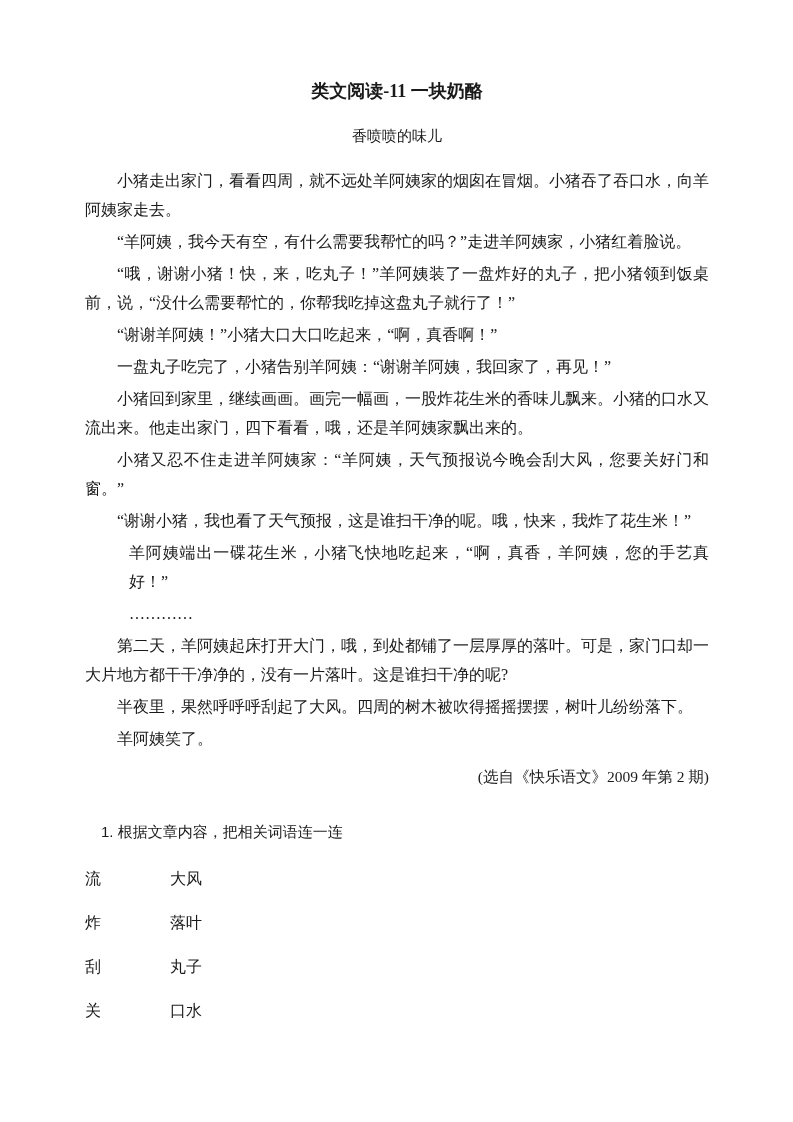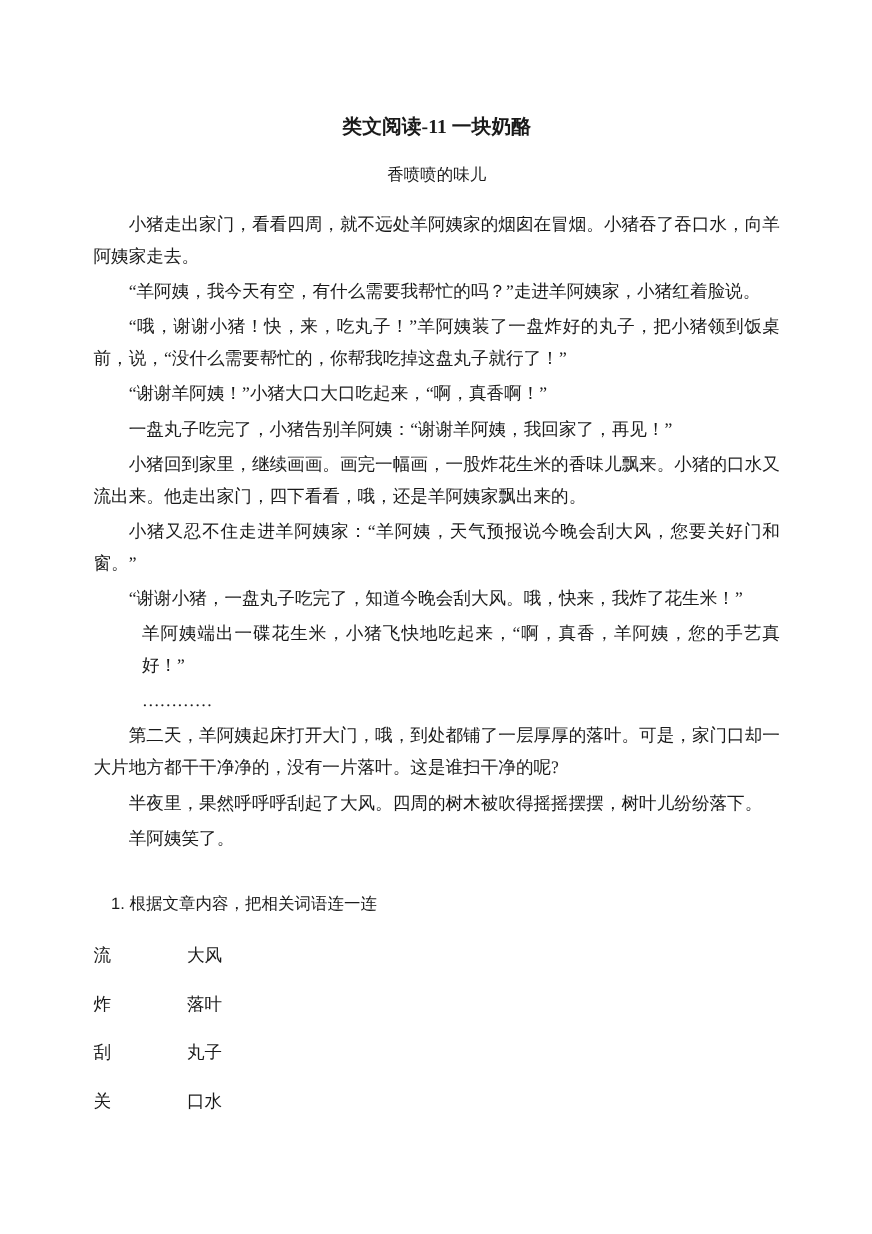--- a/index.html
+++ b/index.html
@@ -11,21 +11,21 @@
     width: 793px;
     height: 1122px;
     font-family: "Liberation Serif", "DejaVu Serif", serif;
     color: #1a1a1a;
     overflow: hidden;
   }
   .page {
     box-sizing: border-box;
     width: 793px;
     height: 1122px;
-    padding: 104px 84px 40px 85px;
+    padding: 80px 84px 40px 85px;
     background: #ffffff;
   }
   .doc-title {
     text-align: center;
     font-weight: bold;
     font-size: 18px;
     line-height: 22px;
     margin: 0 0 24px 0;
   }
   .doc-subtitle {
@@ -84,27 +84,28 @@
   <h1 class="doc-title">类文阅读-11 一块奶酪</h1>
   <h2 class="doc-subtitle">香喷喷的味儿</h2>
 
   <p class="para">小猪走出家门，看看四周，就不远处羊阿姨家的烟囱在冒烟。小猪吞了吞口水，向羊阿姨家走去。</p>
   <p class="para">“羊阿姨，我今天有空，有什么需要我帮忙的吗？”走进羊阿姨家，小猪红着脸说。</p>
   <p class="para">“哦，谢谢小猪！快，来，吃丸子！”羊阿姨装了一盘炸好的丸子，把小猪领到饭桌前，说，“没什么需要帮忙的，你帮我吃掉这盘丸子就行了！”</p>
   <p class="para">“谢谢羊阿姨！”小猪大口大口吃起来，“啊，真香啊！”</p>
   <p class="para">一盘丸子吃完了，小猪告别羊阿姨：“谢谢羊阿姨，我回家了，再见！”</p>
   <p class="para">小猪回到家里，继续画画。画完一幅画，一股炸花生米的香味儿飘来。小猪的口水又流出来。他走出家门，四下看看，哦，还是羊阿姨家飘出来的。</p>
   <p class="para">小猪又忍不住走进羊阿姨家：“羊阿姨，天气预报说今晚会刮大风，您要关好门和窗。”</p>
-  <p class="para">“谢谢小猪，一盘丸子吃完了，知道今晚会刮大风。哦，快来，我炸了花生米！”</p>
+  <p class="para">“谢谢小猪，我也看了天气预报，这是谁扫干净的呢。哦，快来，我炸了花生米！”</p>
   <p class="para no-indent">羊阿姨端出一碟花生米，小猪飞快地吃起来，“啊，真香，羊阿姨，您的手艺真好！”</p>
   <p class="para no-indent">…………</p>
   <p class="para">第二天，羊阿姨起床打开大门，哦，到处都铺了一层厚厚的落叶。可是，家门口却一大片地方都干干净净的，没有一片落叶。这是谁扫干净的呢?</p>
   <p class="para">半夜里，果然呼呼呼刮起了大风。四周的树木被吹得摇摇摆摆，树叶儿纷纷落下。</p>
   <p class="para">羊阿姨笑了。</p>
 
+  <p class="citation">(选自《快乐语文》2009 年第 2 期)</p>
 
   <p class="question-label">1. 根据文章内容，把相关词语连一连</p>
 
   <div class="pairs">
     <div class="pair-row">
       <span class="pair-left">流</span>
       <span class="pair-right">大风</span>
     </div>
     <div class="pair-row">
       <span class="pair-left">炸</span>

